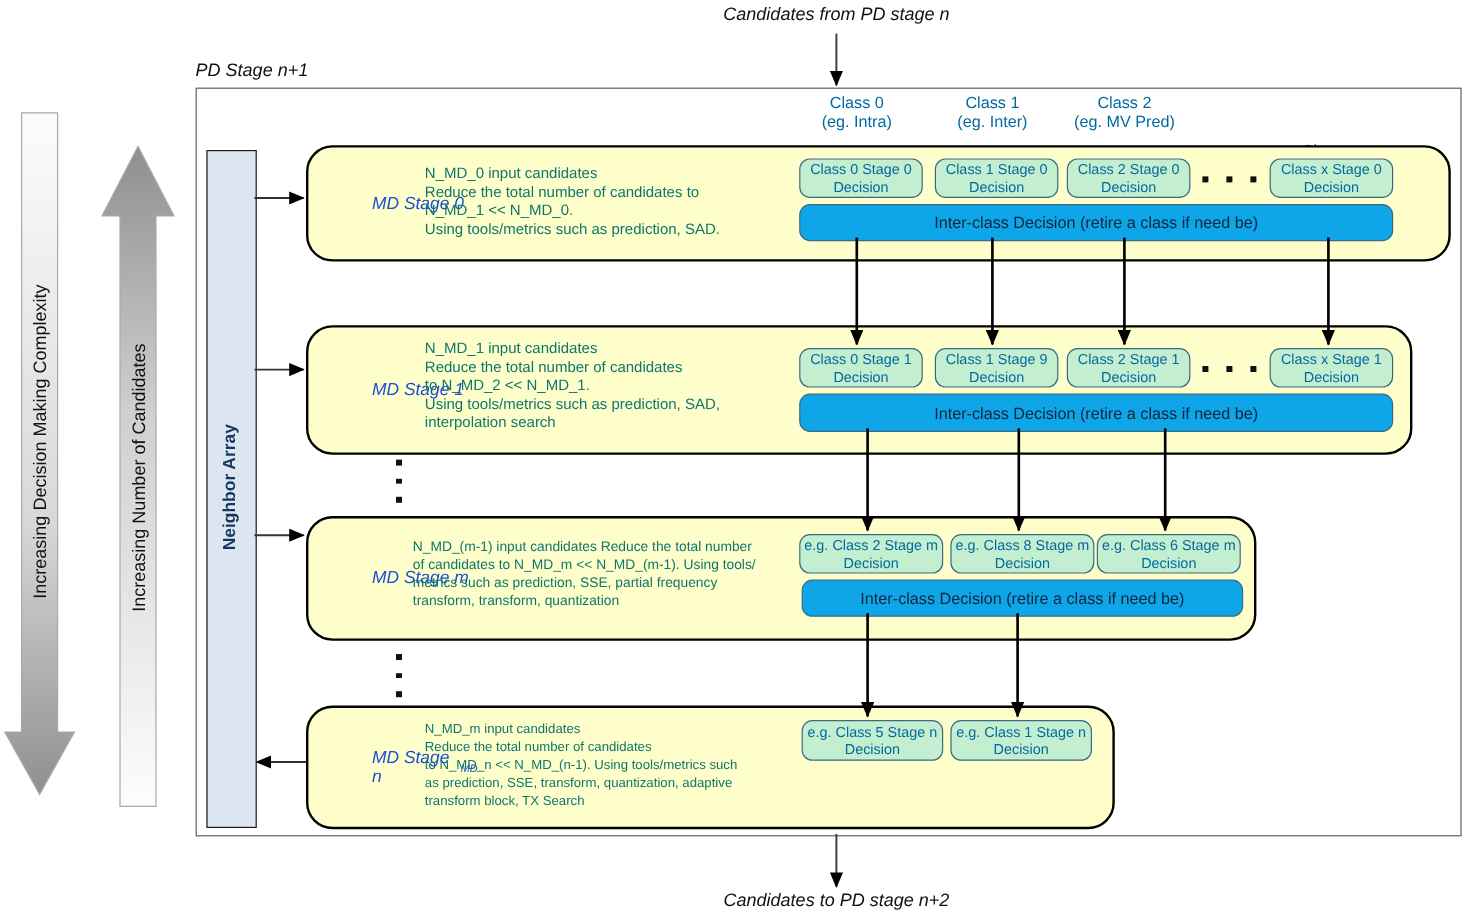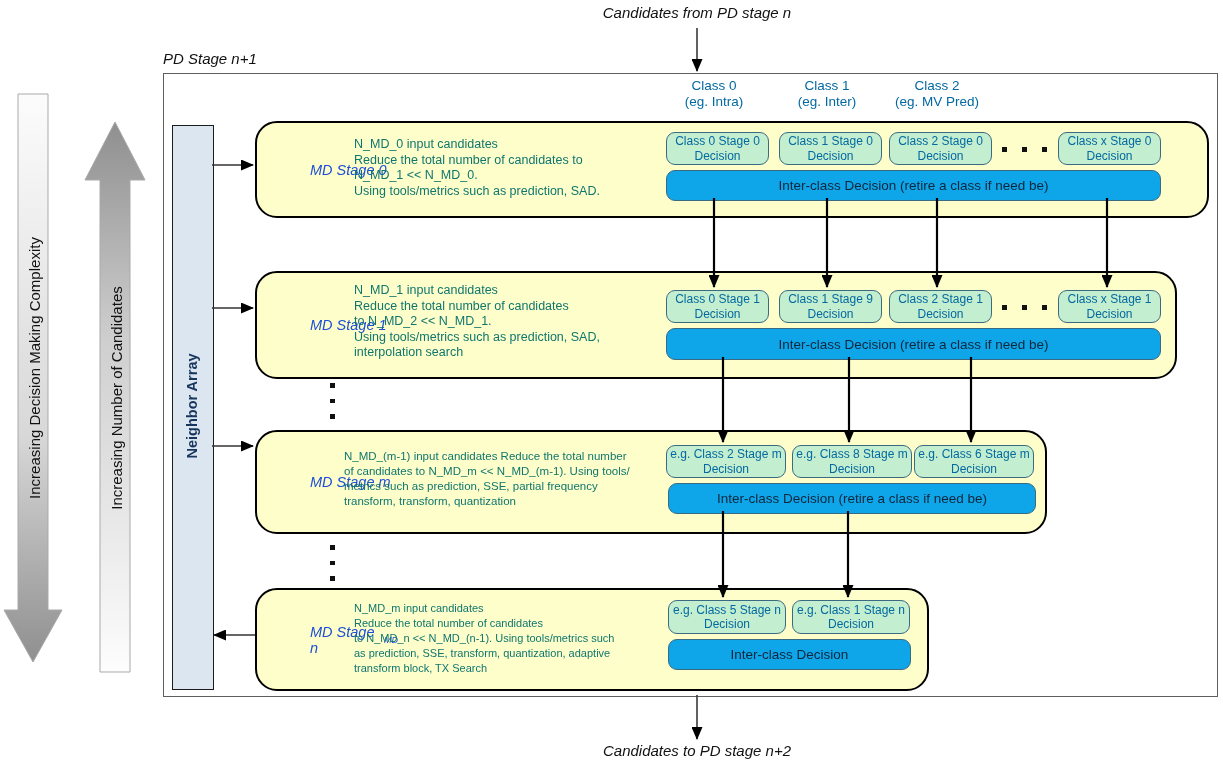--- a/index.html
+++ b/index.html
@@ -183,21 +183,20 @@
     </div>
     <div class="desc" style="left:97px; top:11px; width:314px; font-size:11px; line-height:15px;">N_MD_m input candidates
 Reduce the total number of candidates
 to N_MD_n &lt;&lt; N_MD_(n-1). Using tools/metrics such
 as prediction, SSE, transform, quantization, adaptive
 transform block, TX Search</div>
     <div class="gbox" style="left:411px; top:10px; width:116px; height:32px;">e.g. Class 5 Stage n
 Decision</div>
     <div class="gbox" style="left:535px; top:10px; width:116px; height:32px;">e.g. Class 1 Stage n
 Decision</div>
-    <div class="gbar" style="left:411px; top:49px; width:241px; height:29px;">Inter-class Decision</div>
   </div>
 
   <svg class="overlay" width="1223" height="770" viewBox="0 0 1223 770">
     <defs>
       <marker id="ah" markerUnits="userSpaceOnUse" markerWidth="13" markerHeight="11" refX="12" refY="5.5" orient="auto">
         <path d="M0,0 L13,5.5 L0,11 Z" fill="#000"></path>
       </marker>
     </defs>
 
     <line x1="697" y1="28" x2="697" y2="71" stroke="#3a3a3a" stroke-width="1.6" marker-end="url(#ah)"></line>

